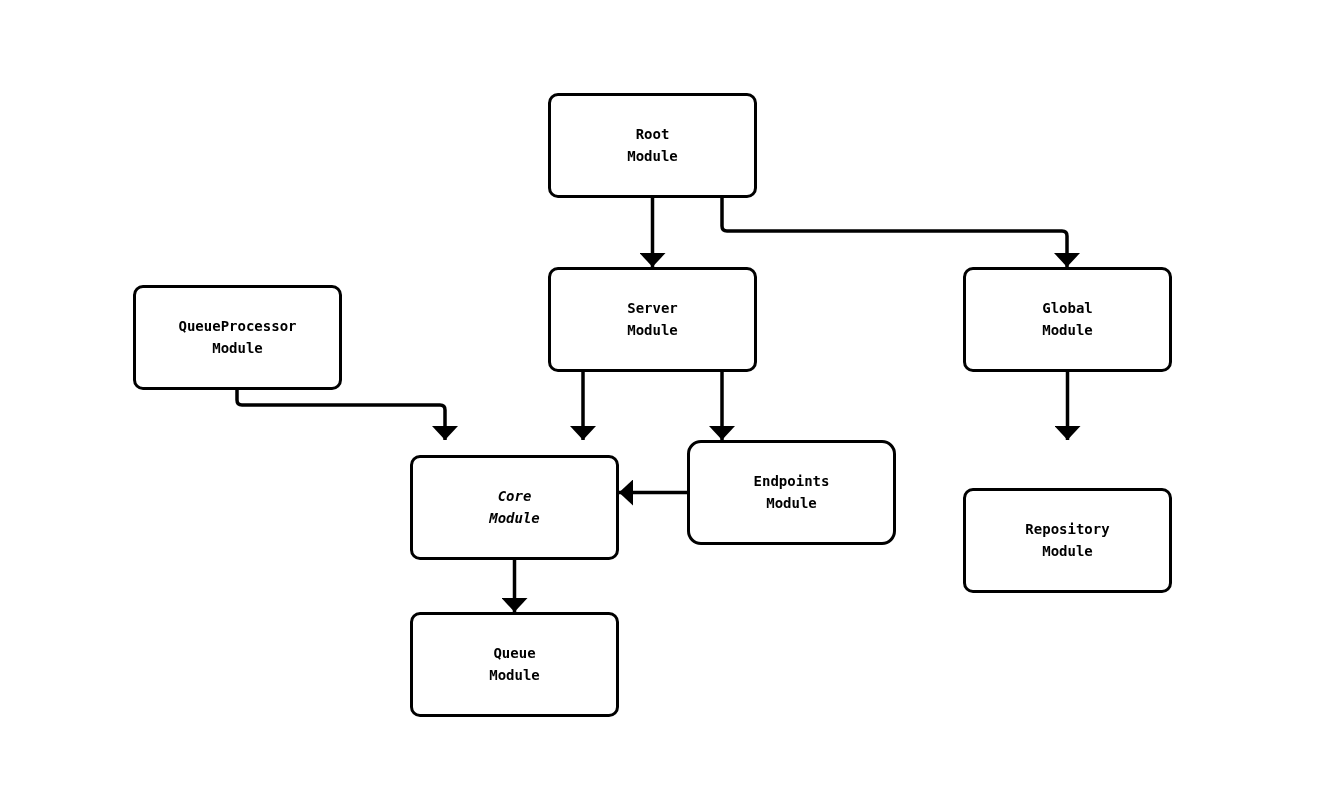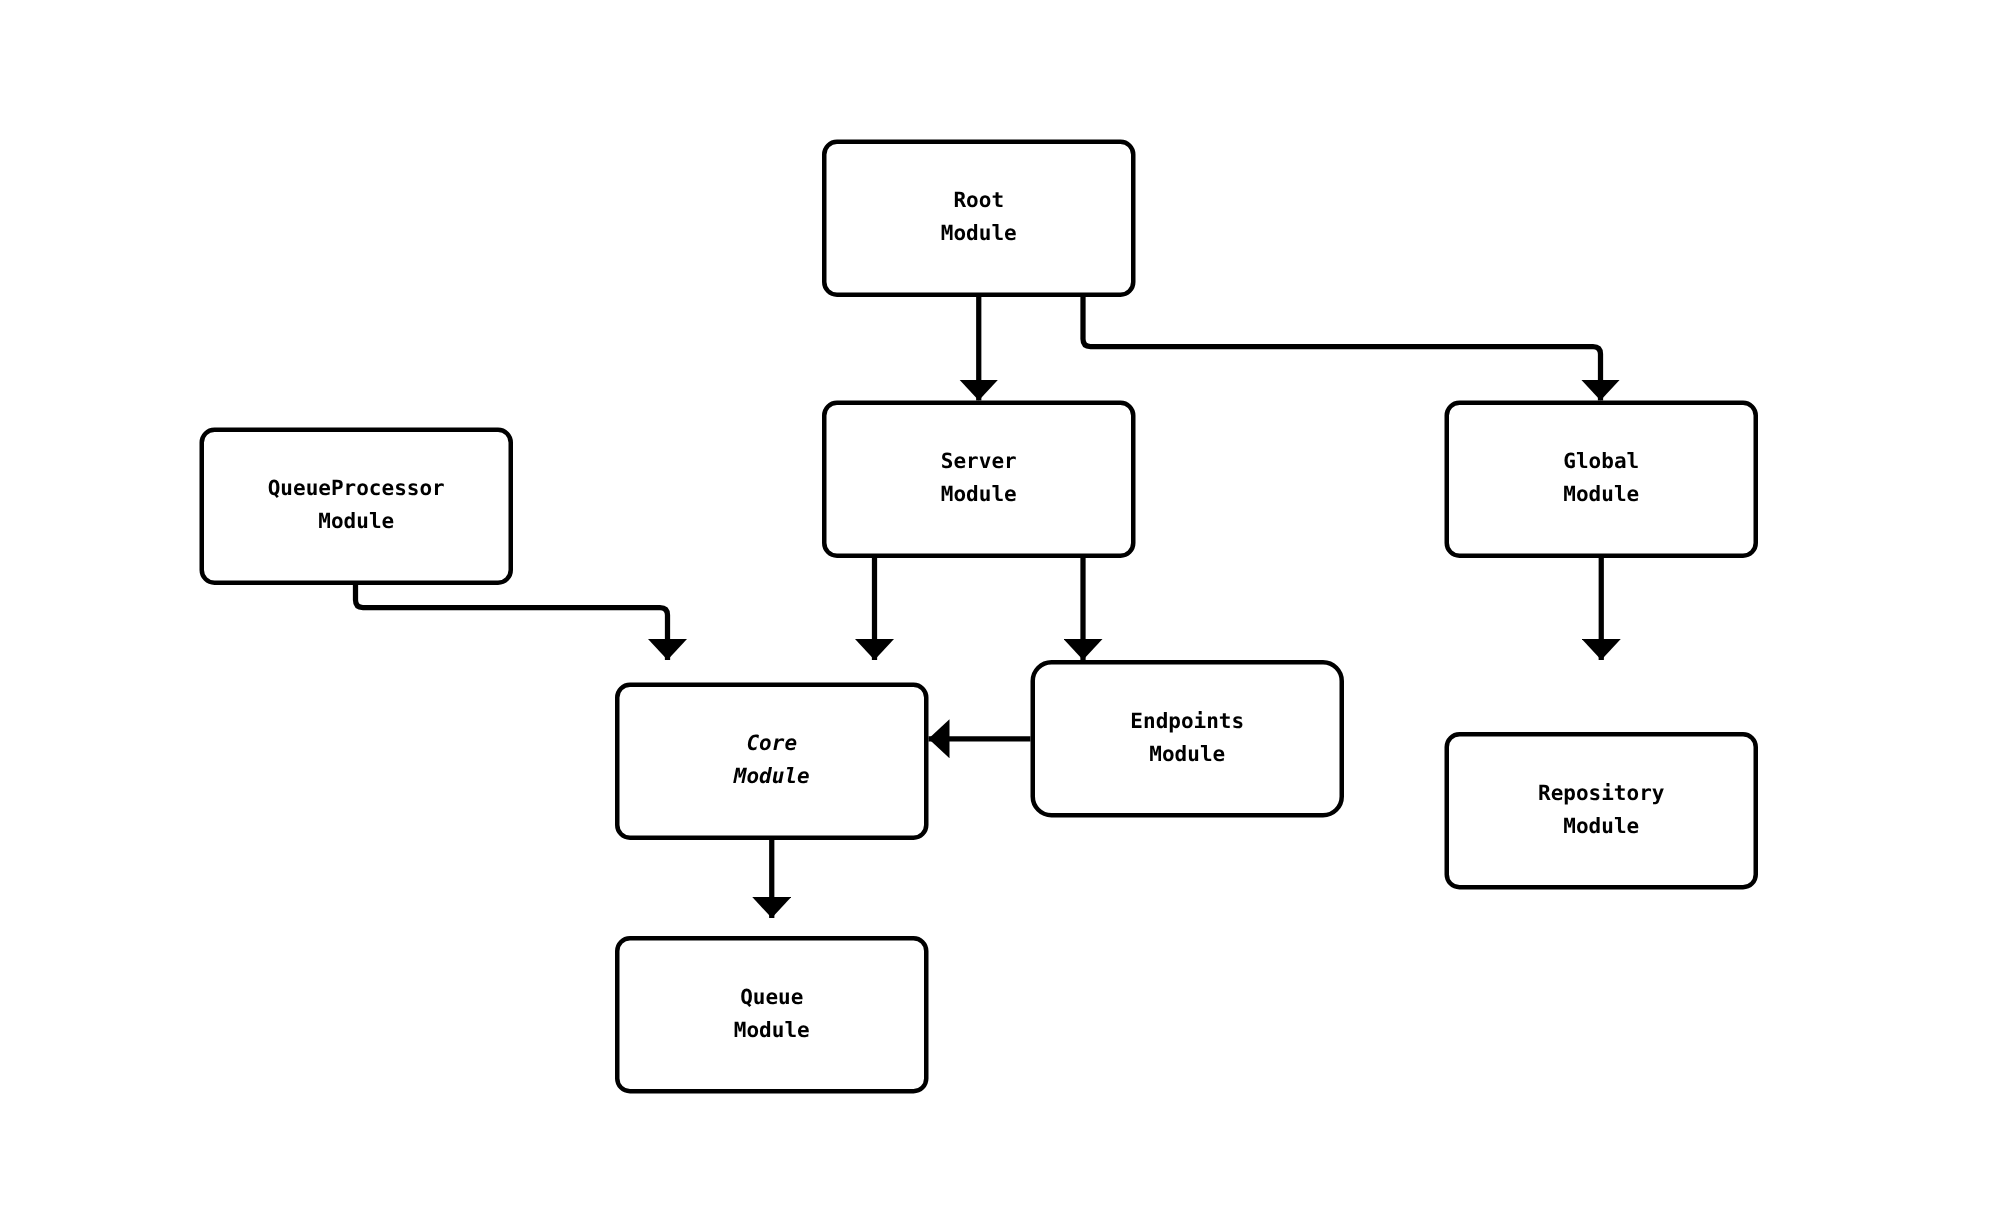--- a/index.html
+++ b/index.html
@@ -45,21 +45,21 @@
     line-height: 21.5px;
     text-align: center;
   }
   .n-root          { left: 548px; top: 93px;  }
   .n-queueprocessor{ left: 133px; top: 285px; }
   .n-server        { left: 548px; top: 267px; }
   .n-global        { left: 963px; top: 267px; }
   .n-core          { left: 410px; top: 455px; font-style: italic; }
   .n-endpoints     { left: 687px; top: 440px; border-radius: 14px; }
   .n-repository    { left: 963px; top: 440px; margin-top: 48px; }
-  .n-queue         { left: 410px; top: 612px; margin-top: 12px; }
+  .n-queue         { left: 410px; top: 612px; }
 </style>
 </head>
 <body>
 
 <div class="canvas">
 
   <svg class="edge-layer" viewBox="0 0 1337 809" xmlns="http://www.w3.org/2000/svg">
     <defs>
       <marker id="arrowhead" markerUnits="userSpaceOnUse" markerWidth="15" markerHeight="26" refX="14" refY="13" orient="auto">
         <path d="M0,0 L14,13 L0,26 Z" fill="#000000"></path>

